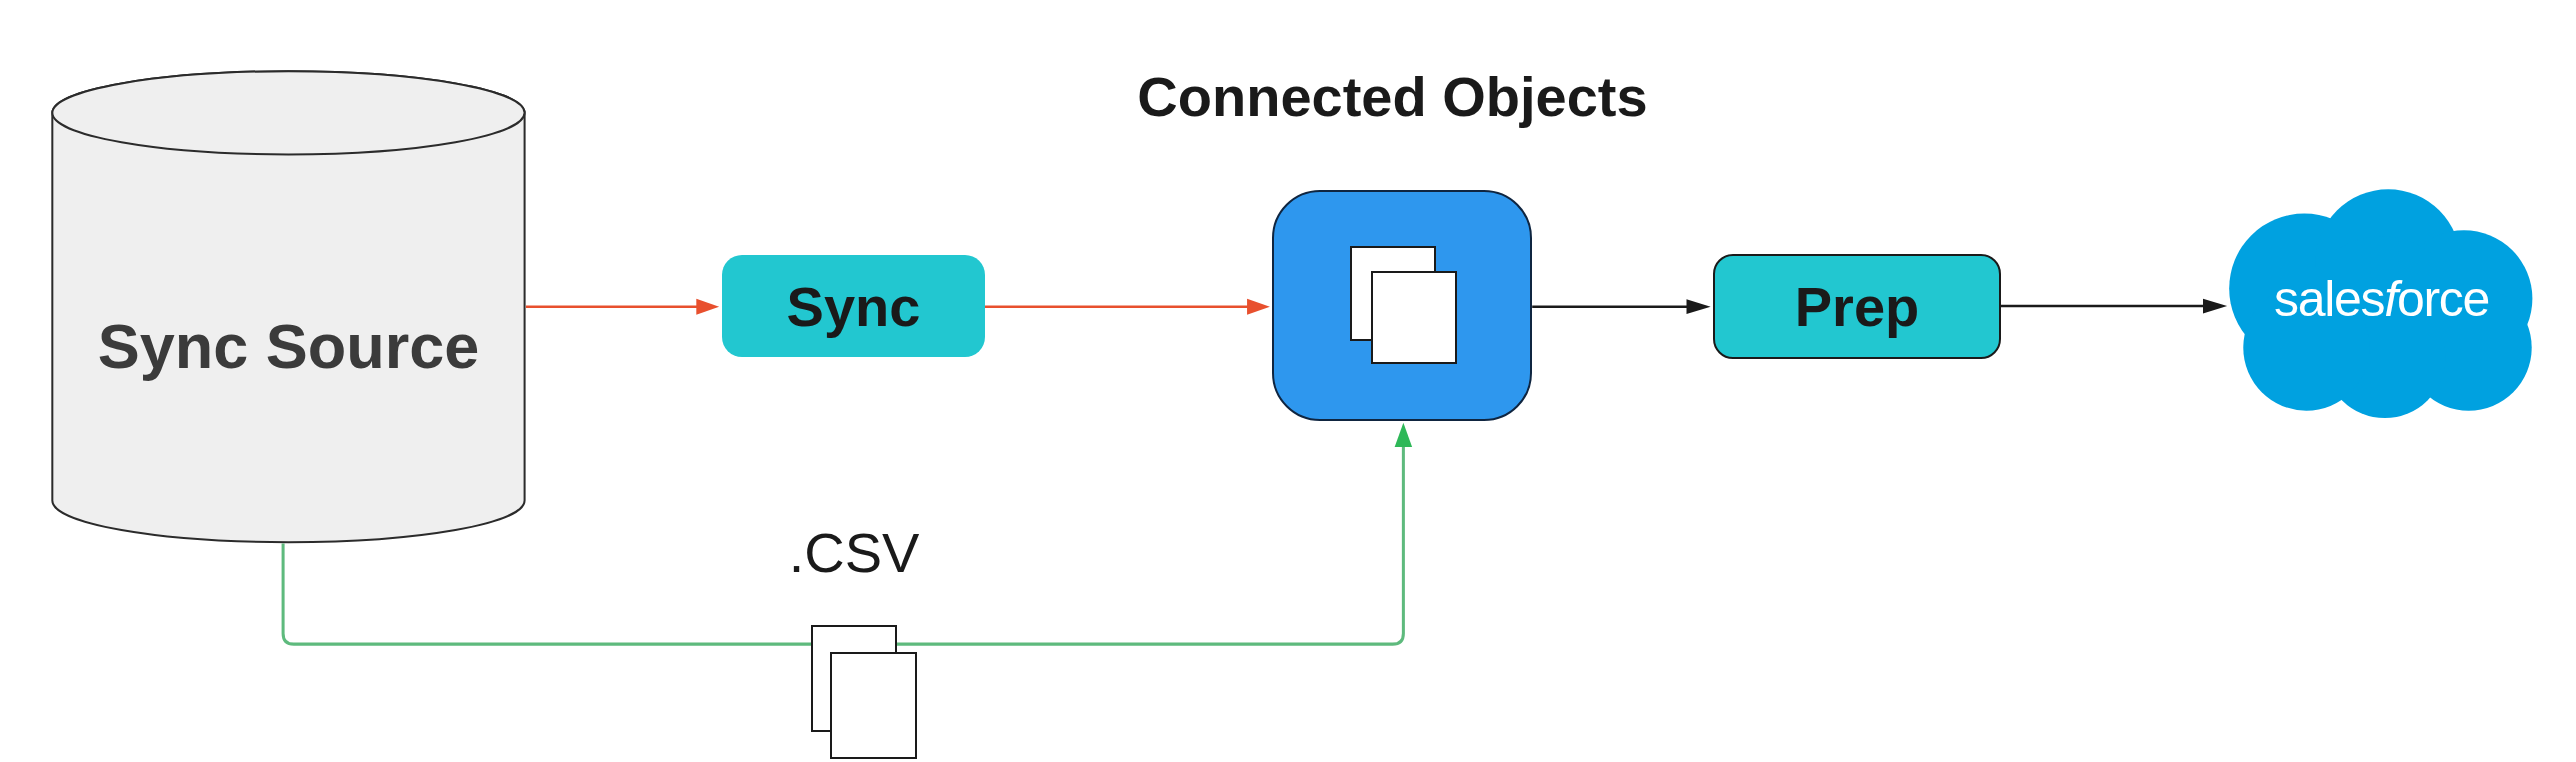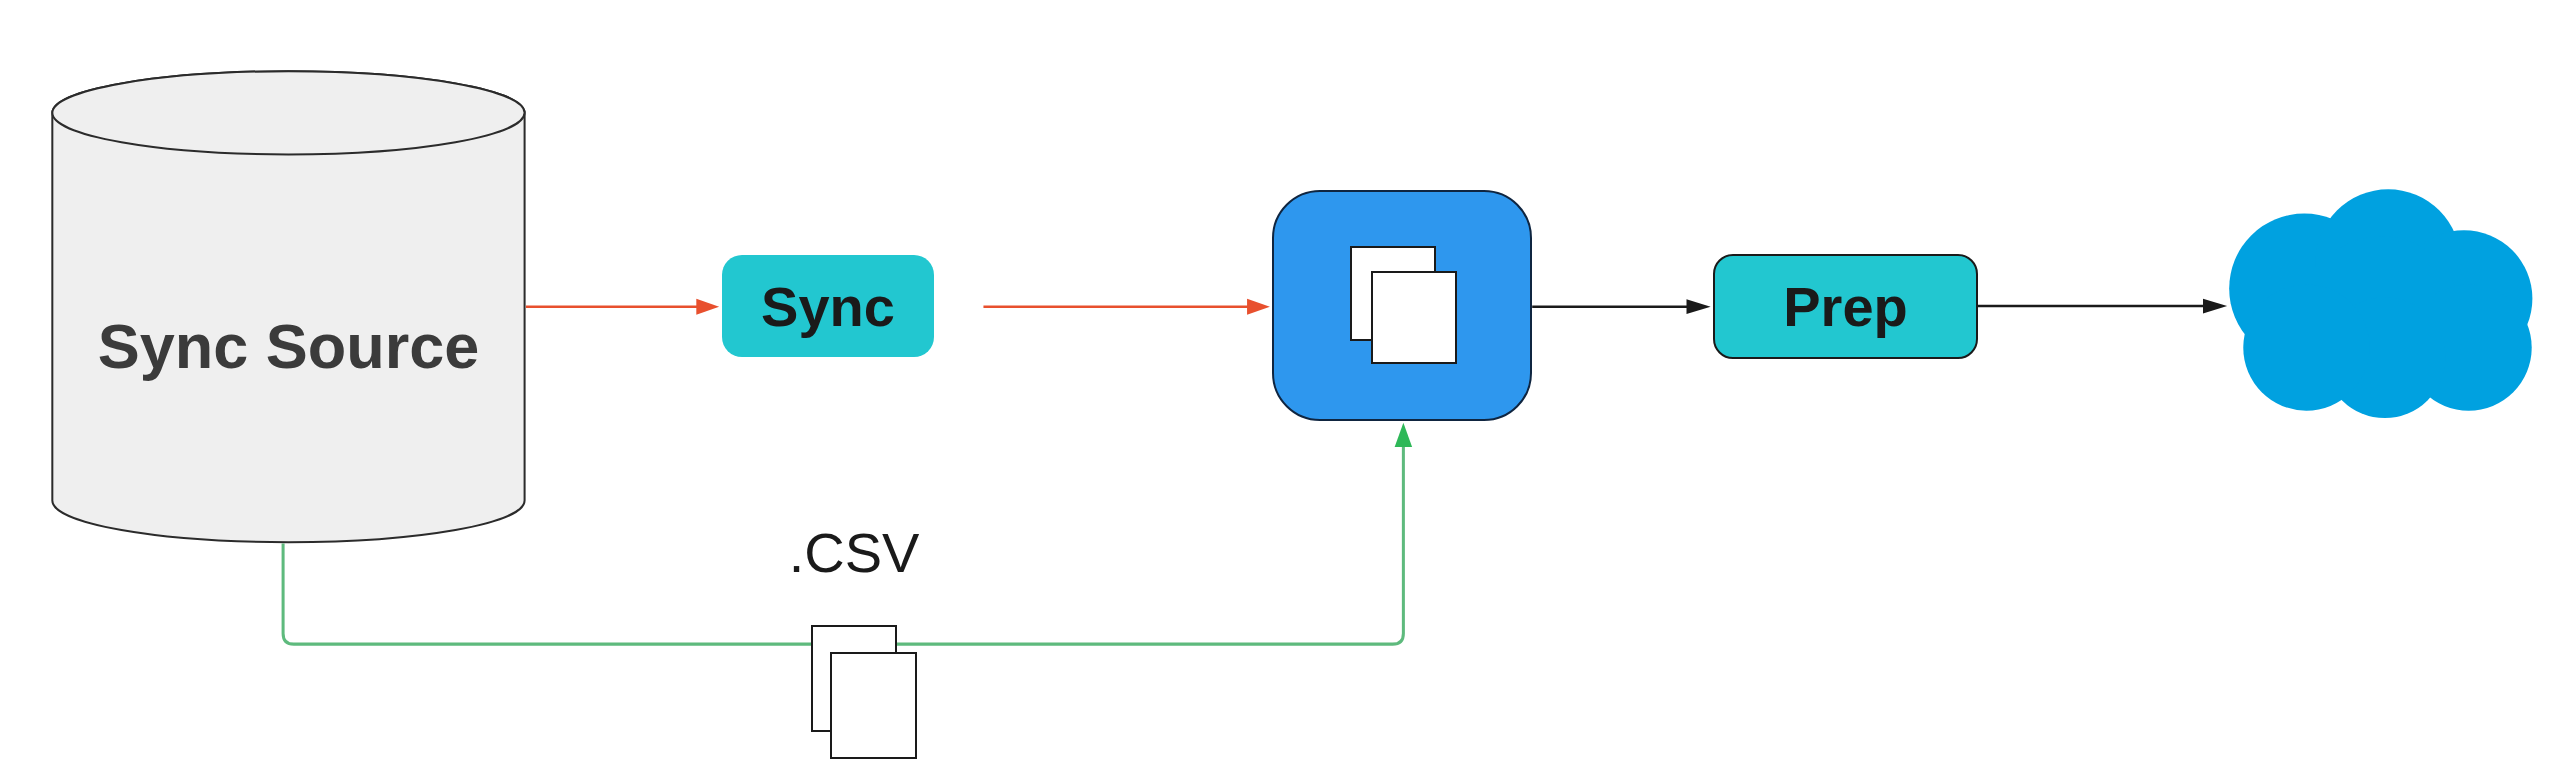--- a/index.html
+++ b/index.html
@@ -32,22 +32,22 @@
   
   .node {
     position: absolute;
     display: flex; align-items: center; justify-content: center;
     background: var(--teal, #22c7d0);
     border-radius: 20px;
     font-weight: bold; font-size: 56px;
     color: var(--ink, #1a1a1a);
     box-sizing: border-box;
   }
-  .node.sync { left: 722px; top: 255px; width: 212px; height: 102px; }
-  .node.prep { left: 1713px; top: 254px; width: 265px; height: 105px; border: 2.7px solid var(--ink, #1a1a1a); }
+  .node.sync { left: 722px; top: 255px; width: 263px; height: 102px; }
+  .node.prep { left: 1713px; top: 254px; width: 288px; height: 105px; border: 2.7px solid var(--ink, #1a1a1a); }
 
   
   .blue-tile {
     position: absolute;
     left: 1272px; top: 190px; width: 260px; height: 231px;
     background: var(--blue-tile, #2e97ee);
     border: 2.7px solid var(--tile-border, #0f2540);
     border-radius: 48px;
     box-sizing: border-box;
   }
@@ -124,29 +124,31 @@
       <circle cx="3438" cy="518" r="94"></circle>
     </g>
   </svg>
 
   <div class="ds-label">Sync Source</div>
 
   <div class="node sync">
     <span>Sync</span>
   </div>
 
+  <div class="title">Connected Objects</div>
 
   <div class="blue-tile">
     <div class="doc back"></div>
     <div class="doc front"></div>
   </div>
 
   <div class="node prep">
     <span>Prep</span>
   </div>
 
+  <div class="sf-word"><span>sales</span><span class="f-italic">f</span><span>orce</span></div>
 
   <div class="csv-label">.CSV</div>
   <div class="doc csv-doc-back"></div>
   <div class="doc csv-doc-front"></div>
 
 </div>
 
 
 </body></html>

